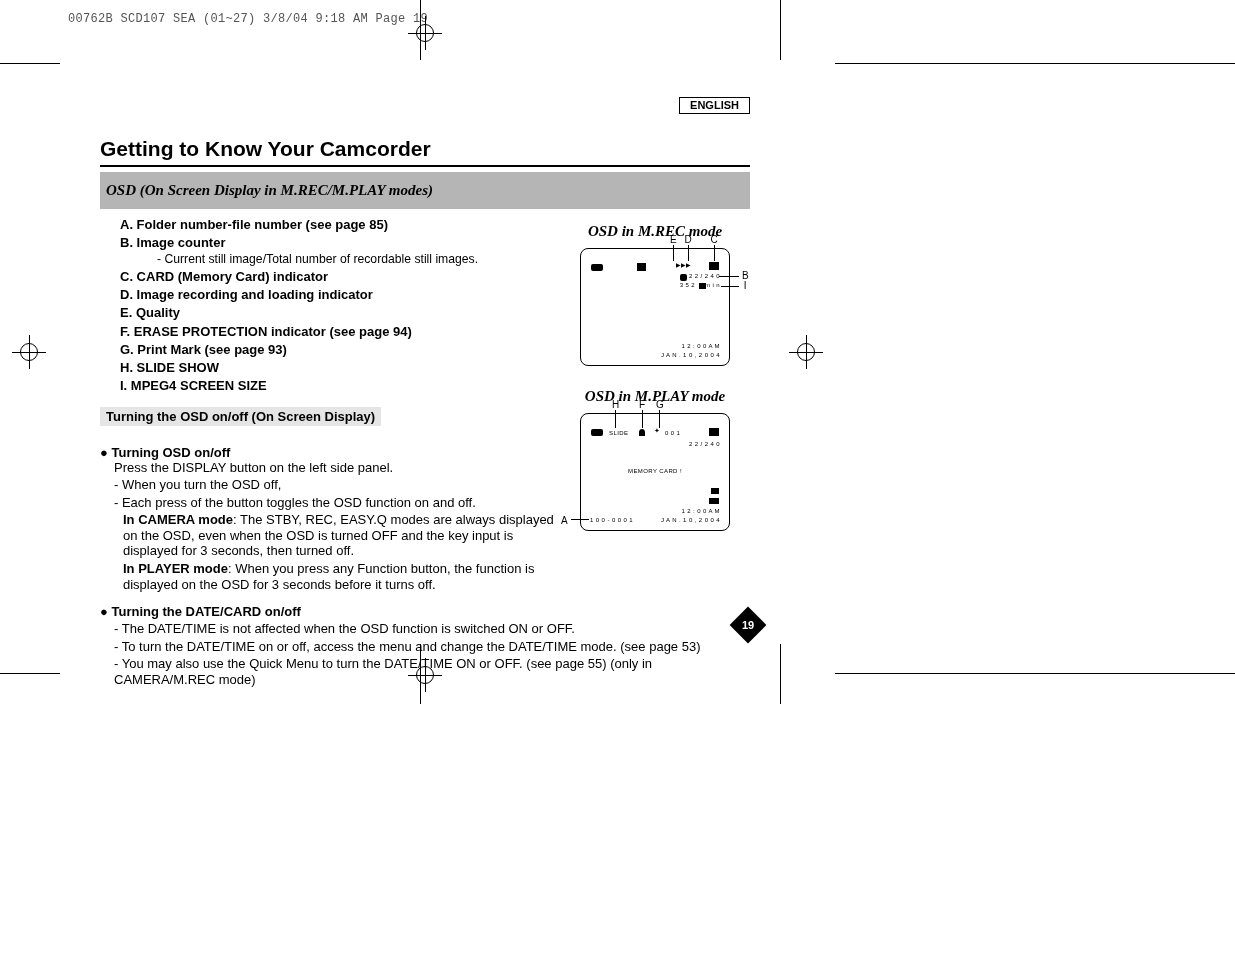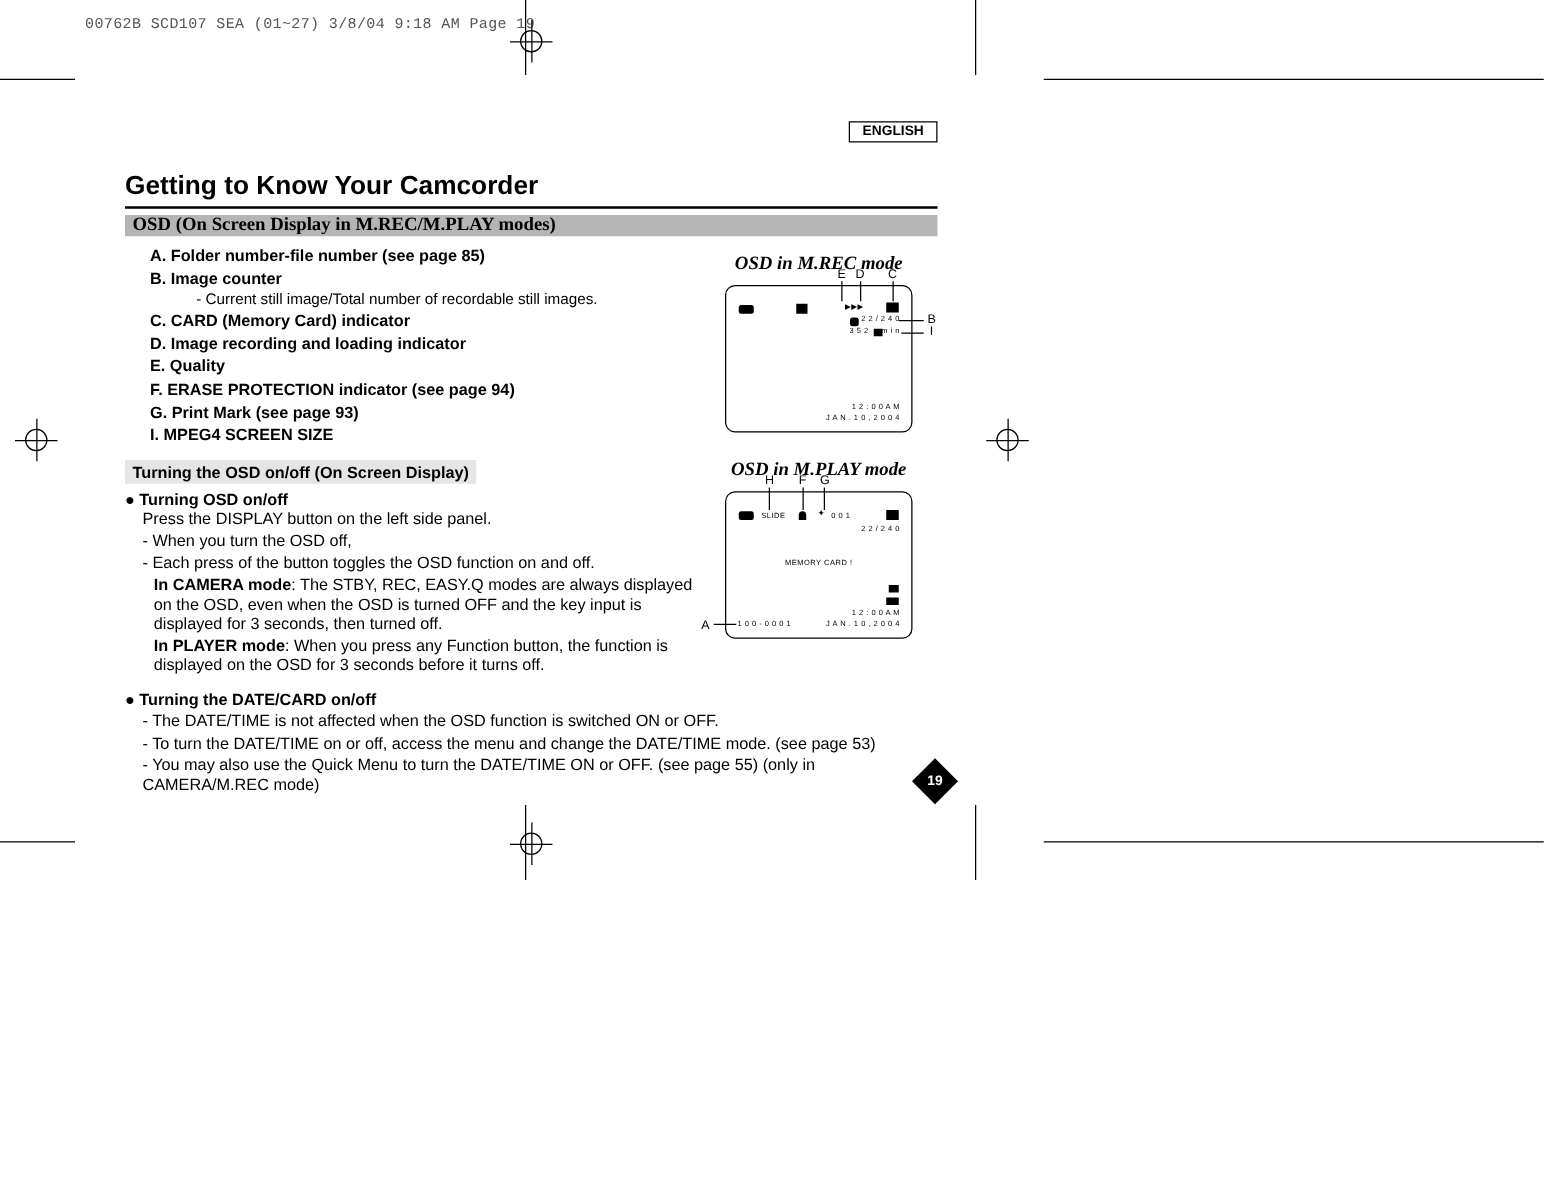--- a/index.html
+++ b/index.html
@@ -19,33 +19,33 @@
   
   .crop-top { top:63px; }
   .crop-bot { bottom:63px; }
 
   
   .page { position:absolute; left:100px; top:97px; width:650px; }
 
   .langbox { position:absolute; right:0; top:0; border:1.3px solid #000; padding:1px 10px 2px; font-weight:bold; font-size:11px; }
 
   .title { font-size:21px; font-weight:bold; margin-top:40px; border-bottom:2.5px solid #000; padding-bottom:4px; }
-  .subtitle { margin-top:5px; background:#b5b5b5; font-family: "Times New Roman", serif; font-size:15px; font-weight:bold; padding:0 6px; }
+  .subtitle { margin-top:5px; background:#b5b5b5; font-style:italic; font-family: "Times New Roman", serif; font-size:15px; font-weight:bold; padding:10px 6px; }
 
   
   .content { display:flex; margin-top:6px; }
   .left-col { width:460px; }
   .right-col { width:190px; margin-left:0; position:relative; }
 
   .deflist { margin-left:20px; }
   .def { font-size:13px; font-weight:bold; line-height:1.25; margin:2px 0; padding-left:18px; text-indent:-18px; }
   .def .sub { font-weight:normal; font-size:12.2px; margin-left:19px; text-indent:0; display:block; }
 
   .turnhdr { background:#e5e5e5; font-weight:bold; font-size:13px; padding:2px 6px; margin-top:10px; display:inline-block; }
-  .bullet { font-size:13px; font-weight:bold; margin-top:5px; }
+  .bullet { font-size:13px; font-weight:bold; margin-top:19px; }
   .para { font-size:13px; line-height:1.2; margin-left:14px; margin-right:0; }
   .para .dash { margin-top:2px; }
   .bold { font-weight:bold; }
 
   
   .dtitle { font-style:italic; font-family:"Times New Roman",serif; font-weight:bold; font-size:15px; text-align:center; margin-top:8px; }
   .diag { border:1.3px solid #000; border-radius:8px; width:150px; height:118px; margin:8px auto 0; position:relative; font-size:6px; letter-spacing:0.4px; }
   .diag .tiny { font-family: Arial; }
   .diag .icon { background:#000; }
   .callout-line { position:absolute; background:#000; }
@@ -107,20 +107,21 @@
         <div class="def">A.  Folder number-file number (see page 85)</div>
         <div class="def">
           <span>B.  Image counter</span>
           <span class="sub">- Current still image/Total number of recordable still images.</span>
         </div>
         <div class="def">C.  CARD (Memory Card) indicator</div>
         <div class="def">D.  Image recording and loading indicator</div>
         <div class="def">E.  Quality</div>
         <div class="def">F.  ERASE PROTECTION indicator (see page 94)</div>
         <div class="def">G.  Print Mark (see page 93)</div>
+        <div class="def">H.  SLIDE SHOW</div>
         <div class="def">I.   MPEG4 SCREEN SIZE</div>
       </div>
 
       <div class="turnhdr">Turning the OSD on/off (On Screen Display)</div>
 
       <div class="bullet">● Turning OSD on/off</div>
       <div class="para">
         <div>Press the DISPLAY button on the left side panel.</div>
         <div class="dash">- When you turn the OSD off,</div>
         <div class="dash">- Each press of the button toggles the OSD function on and off.</div>

